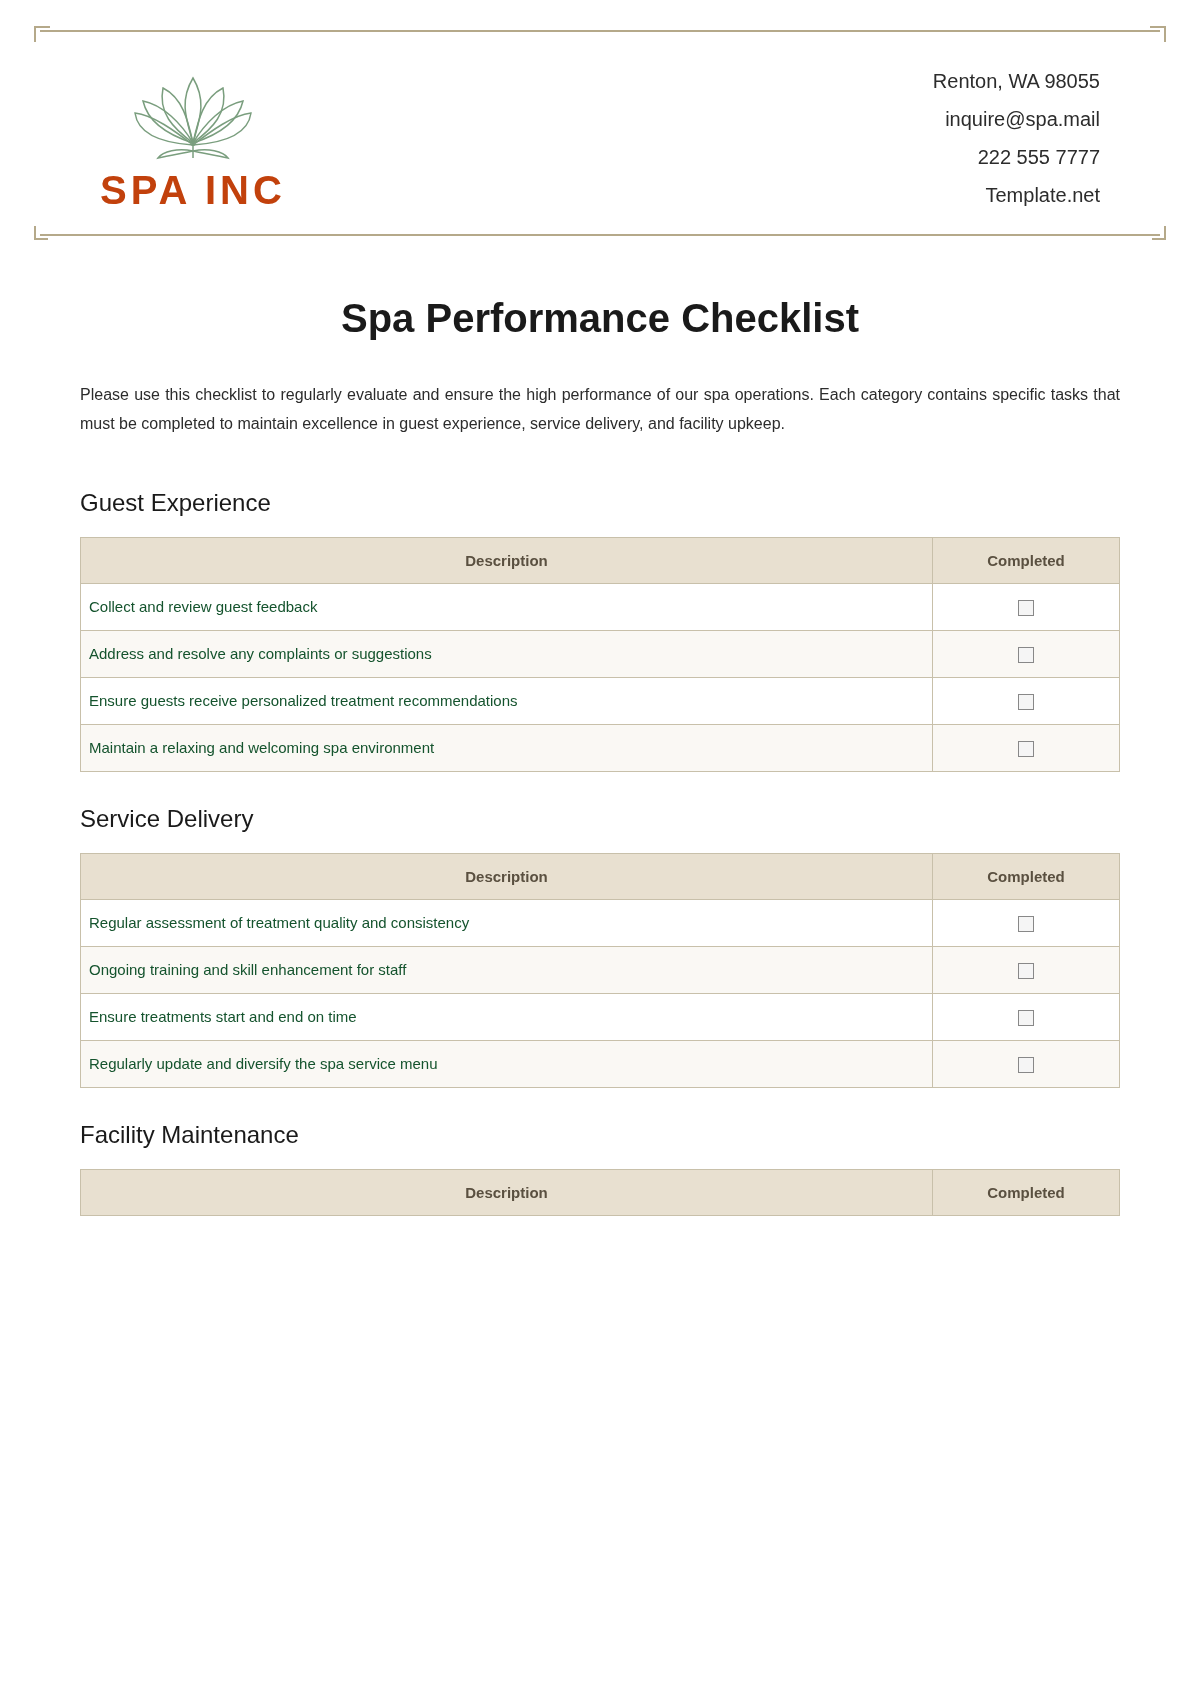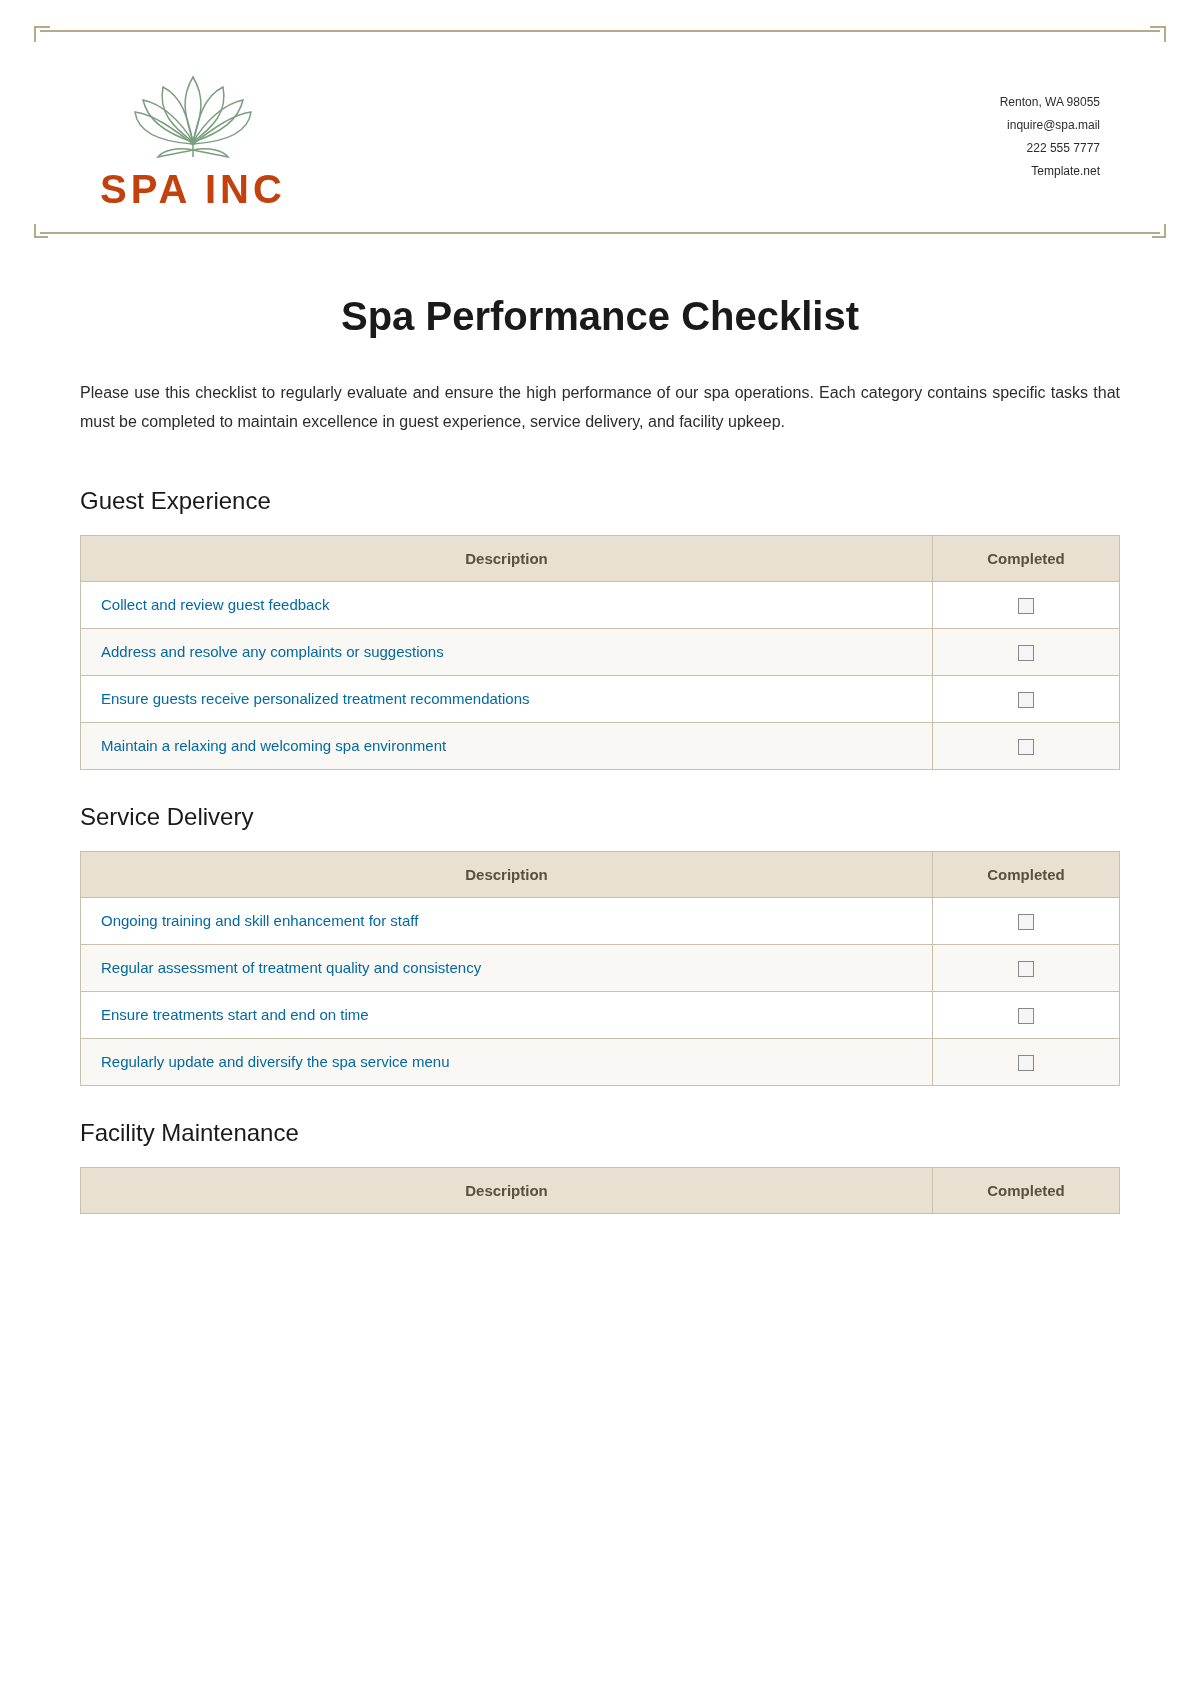--- a/index.html
+++ b/index.html
@@ -85,21 +85,21 @@
       font-size: 40px;
       font-weight: bold;
       letter-spacing: 4px;
       color: #c2410c;
       font-family: Arial, sans-serif;
       margin-top: 5px;
     }
 
     .contact-info {
       text-align: right;
-      font-size: 12px;
+      font-size: 20px;
       line-height: 1.9;
       color: #2c2c2c;
       font-family: Arial, sans-serif;
     }
 
     
     .main-content {
       padding: 60px 80px;
     }
 
@@ -150,24 +150,24 @@
       text-align: center;
       width: 82%;
     }
 
     .checklist-table th.check-col {
       text-align: center;
       width: 18%;
     }
 
     .checklist-table td {
-      padding: 14px 20px;
+      padding: 14px 8px;
       font-size: 15px;
       font-family: Arial, sans-serif;
-      color: #0369a1;
+      color: #14532d;
       border: 1px solid #c8c0aa;
       background: #ffffff;
     }
 
     .checklist-table td.desc-cell {
       text-align: left;
     }
 
     .checklist-table td.check-cell {
       text-align: center;
@@ -264,25 +264,25 @@
   <h2 class="section-title">Service Delivery</h2>
   <table class="checklist-table">
     <thead>
       <tr>
         <th class="desc-col">Description</th>
         <th class="check-col">Completed</th>
       </tr>
     </thead>
     <tbody id="service-tbody">
     <tr>
+          <td class="desc-cell">Regular assessment of treatment quality and consistency</td>
+          <td class="check-cell"><span class="checkbox-icon"></span></td>
+        </tr>
+        <tr>
           <td class="desc-cell">Ongoing training and skill enhancement for staff</td>
-          <td class="check-cell"><span class="checkbox-icon"></span></td>
-        </tr>
-        <tr>
-          <td class="desc-cell">Regular assessment of treatment quality and consistency</td>
           <td class="check-cell"><span class="checkbox-icon"></span></td>
         </tr>
         <tr>
           <td class="desc-cell">Ensure treatments start and end on time</td>
           <td class="check-cell"><span class="checkbox-icon"></span></td>
         </tr>
         <tr>
           <td class="desc-cell">Regularly update and diversify the spa service menu</td>
           <td class="check-cell"><span class="checkbox-icon"></span></td>
         </tr>

